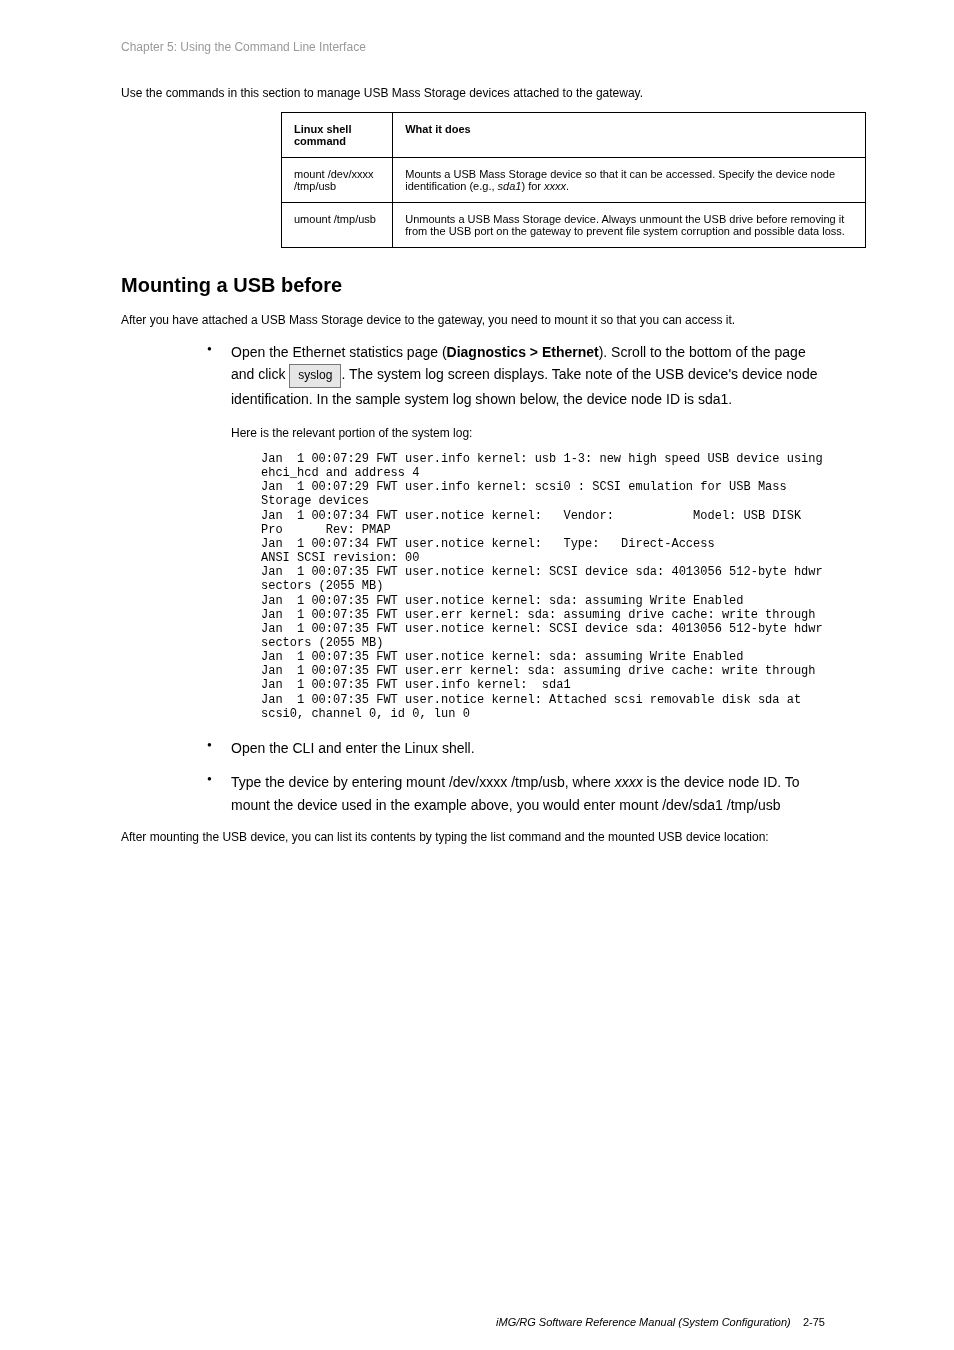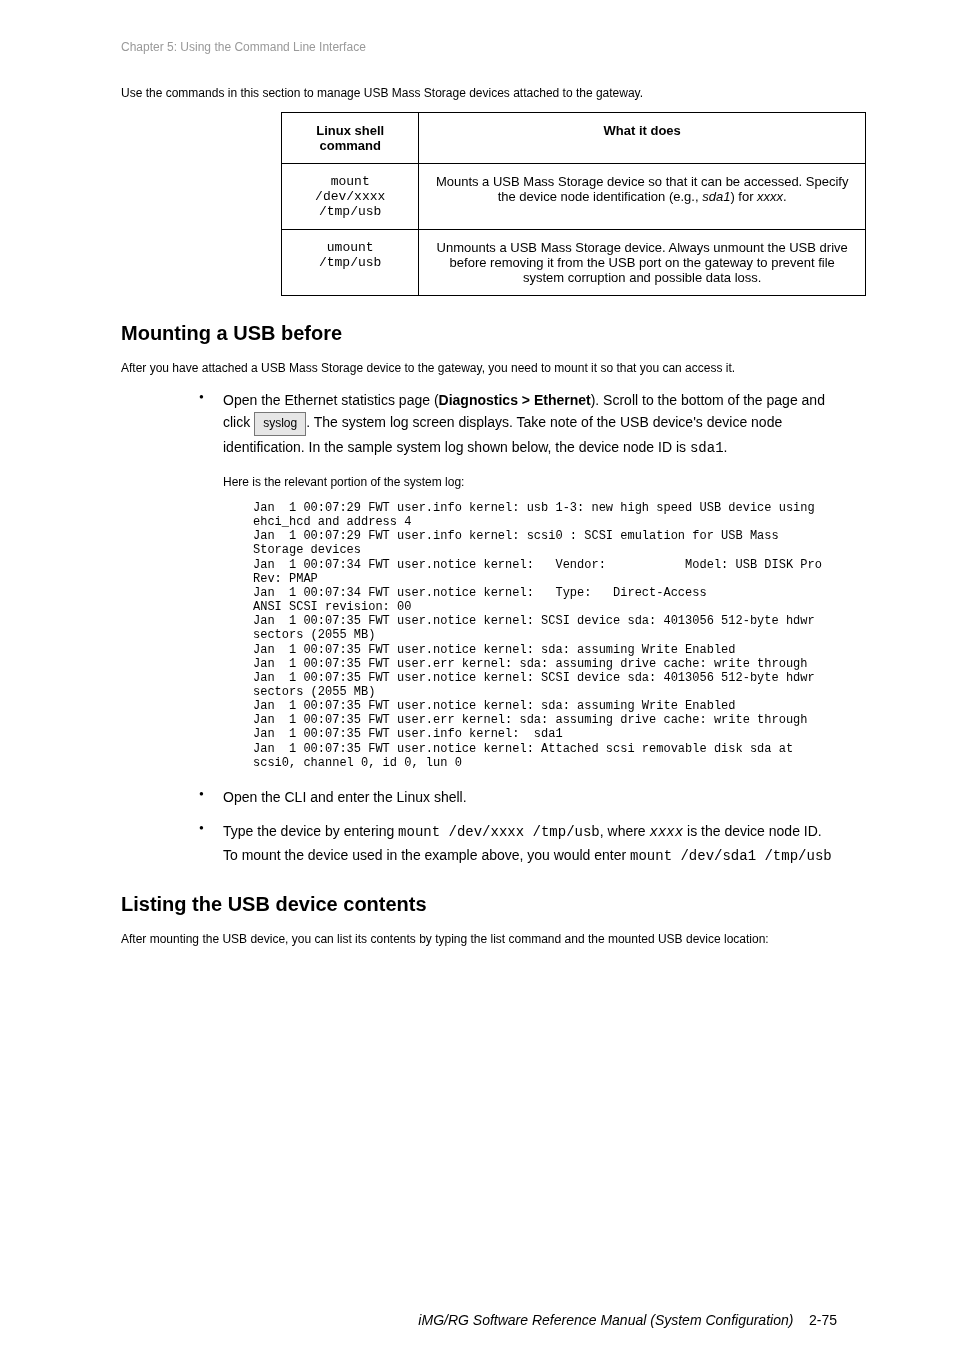--- a/index.html
+++ b/index.html
@@ -3,31 +3,31 @@
 <meta charset="utf-8">
 <style>
   html,body{margin:0;padding:0;background:#fff;font-family:Arial,Helvetica,sans-serif;color:#000}
   .page{width:832px;min-height:1350px;margin:0 auto;position:relative;box-sizing:border-box;padding:40px 60px 60px 60px}
   .crumb{font-size:12px;color:#999;margin-bottom:30px}
   .h2{font-size:17px;font-weight:bold;margin:18px 0 12px 0}
   .h1{font-size:20px;font-weight:bold;margin:26px 0 14px 0}
   .body-text{font-size:12px;line-height:1.5;margin:10px 0}
   .table-wrap{width:585px;margin:8px 0 20px 160px}
   table{border-collapse:collapse;width:100%}
-  th,td{border:1px solid #000;padding:10px 12px;font-size:13px;vertical-align:top;text-align:center}
+  th,td{border:1px solid #000;padding:10px 12px;font-size:11px;vertical-align:top;text-align:left}
   th{font-weight:bold}
   td .ital{font-style:italic}
   .indent-block{margin-left:72px}
-  ul.custom{list-style:none;padding:0;margin:0}
+  ul.custom{list-style:none;padding:0;margin:8px}
   ul.custom>li{position:relative;padding-left:30px;margin:12px 0;font-size:14px;line-height:1.6}
   ul.custom>li::before{content:"\25CF";position:absolute;left:6px;top:2px;font-size:8px}
   .button{display:inline-block;border:1px solid #777;background:#e6e6e6;padding:1px 8px;font-size:12px;vertical-align:baseline}
   .code-block{white-space:pre-wrap;font-family:"Courier New",monospace;font-size:12px;line-height:1.18;margin:10px 0 16px 30px;max-width:640px}
-  .monosnip{font-family:Liberation Mono, monospace}
-  .pgnum{position:absolute;bottom:22px;right:56px;font-size:14px}
+  .monosnip{font-family:Liberation Sans, sans-serif}
+  .pgnum{position:absolute;bottom:22px;right:68px;font-size:11px}
   .pgnum .pg{font-style:italic}
 </style>
 </head>
 <body>
 
 <div class="page">
   <div class="crumb">Chapter 5: Using the Command Line Interface</div>
 
   <div class="body-text">Use the commands in this section to manage USB Mass Storage devices attached to the gateway.</div>
 
@@ -73,19 +73,18 @@
 Jan  1 00:07:35 FWT user.info kernel:  sda1
 Jan  1 00:07:35 FWT user.notice kernel: Attached scsi removable disk sda at scsi0, channel 0, id 0, lun 0</div>
       </li>
       <li>Open the CLI and enter the Linux shell.</li>
       <li>
         <span>Type the device by entering </span><span class="monosnip">mount /dev/xxxx /tmp/usb</span><span>, where </span><span class="monosnip" style="font-style:italic">xxxx</span><span> is the device node ID. To mount the device used in the example above, you would enter </span><span class="monosnip">mount /dev/sda1 /tmp/usb</span>
       </li>
     </ul>
   </div>
 
-  <div class="h1">Listing the USB device contents</div>
   <div class="body-text">After mounting the USB device, you can list its contents by typing the list command and the mounted USB device location:</div>
 
   <div class="pgnum">
     <span class="pg">iMG/RG Software Reference Manual (System Configuration)</span>&nbsp;&nbsp;&nbsp;&nbsp;<span>2-75</span>
   </div>
 </div>
 
 </body></html>

